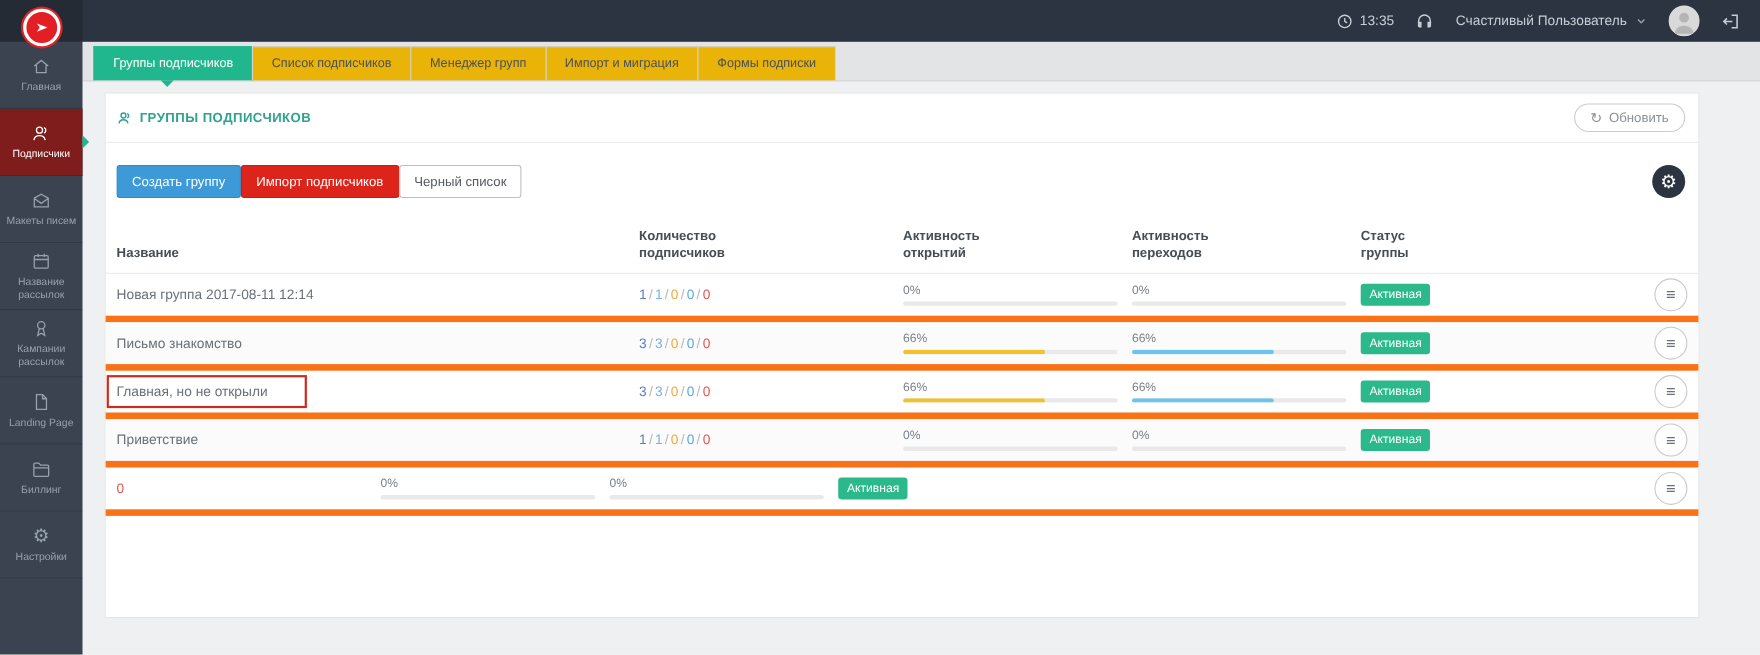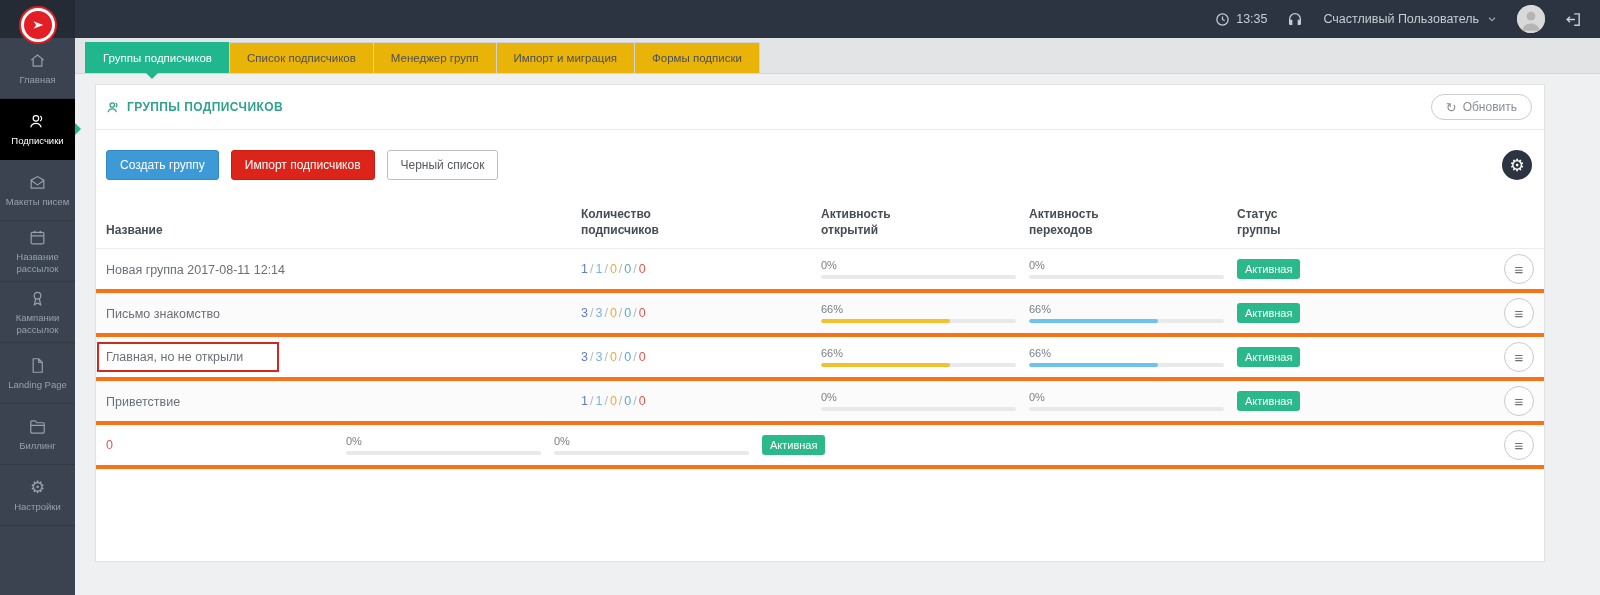--- a/index.html
+++ b/index.html
@@ -22,21 +22,21 @@
     background:#d9d9d9; cursor:pointer; flex:0 0 28px; }
   .chev { font-size:10px; color:#9aa3ad; margin-left:2px; }
 
   
   .sidebar { position:absolute; top:38px; left:0; width:75px; bottom:0;
     background:#3a434f; z-index:20; }
   .side-item { height:61px; display:flex; flex-direction:column; align-items:center;
     justify-content:center; gap:4px; color:#97a1ad; font-size:9.5px; text-align:center;
     line-height:1.25; border-bottom:1px solid rgba(0,0,0,.14); cursor:pointer; position:relative; }
   .side-item .side-icon { height:20px; display:flex; align-items:center; }
-  .side-item.active { background:#000000; color:#fff; }
+  .side-item.active { background:#7f1d1d; color:#fff; }
   .side-item.active::after { content:''; position:absolute; left:100%; top:50%;
     transform:translateY(-50%); border:6px solid transparent; border-left-color:#21b78e; }
   .uni { font-size:17px; line-height:1; }
 
   
   .main { position:absolute; left:75px; top:38px; right:0; bottom:0; }
   .tabbar { height:36px; background:#e3e4e5; border-bottom:1px solid #d4d5d6;
     display:flex; align-items:flex-end; padding-left:10px; }
   .tab { position:relative; font-size:11.5px; color:#4a5056; background:#eab308;
     border:1px solid #d2d3d4; border-bottom:none; padding:9px 17px 9px;
@@ -65,35 +65,35 @@
     overflow:hidden; }
   .subs-fill { height:100%; background:#21b78e; }
   .stat { flex:0 0 245px; }
   .stat:last-child { flex:0 0 225px; }
   .stat-label { font-size:11px; color:#6d7379; }
   .stat-value { font-size:19px; margin-top:3px; }
 
   
   .actions-row { display:flex; align-items:center; padding:20px 12px 0 10px; }
   .btn { font-size:12px; padding:7px 13px; border-radius:3px; border:1px solid transparent;
-    cursor:pointer; margin-right:12px; }
+    cursor:pointer; margin-right:0; }
   .btn.blue { background:#3e9ad6; border-color:#3289c5; color:#fff; }
   .btn.red { background:#dc241a; border-color:#c71f16; color:#fff; }
   .btn.white { background:#fff; border-color:#bfbfbf; color:#555a60; }
   .gear-btn { margin-left:auto; width:30px; height:30px; border-radius:50%;
     background:#2b3440; color:#fff; border:none; display:flex; align-items:center;
     justify-content:center; cursor:pointer; font-size:15px; }
 
   
   .table { margin-top:26px; }
   .thead { display:flex; align-items:flex-end; padding:0 10px 10px 10px;
     border-bottom:1px solid #ececec; font-size:12px; font-weight:bold; color:#474d54;
     white-space:pre-line; line-height:1.35; }
   .trow { display:flex; align-items:center; min-height:44px; padding:0 10px;
-    border-bottom:4px solid #f97316; }
+    border-bottom:6px solid #f97316; }
   .trow:nth-child(even) { background:#fbfbfb; }
   .col-name { flex:0 0 475px; }
   .col-counts { flex:0 0 240px; }
   .col-open, .col-click { flex:0 0 208px; }
   .col-status { flex:0 0 175px; }
   .col-actions { flex:1; display:flex; justify-content:flex-end; }
   .row-name { font-size:12.5px; color:#6a7077; cursor:pointer; }
   .row-name.hl { display:inline-block; border:2px solid #cf2a1d; padding:6px 34px 6px 7px;
     margin-left:-9px; }
   .counts { font-size:12.5px; }

